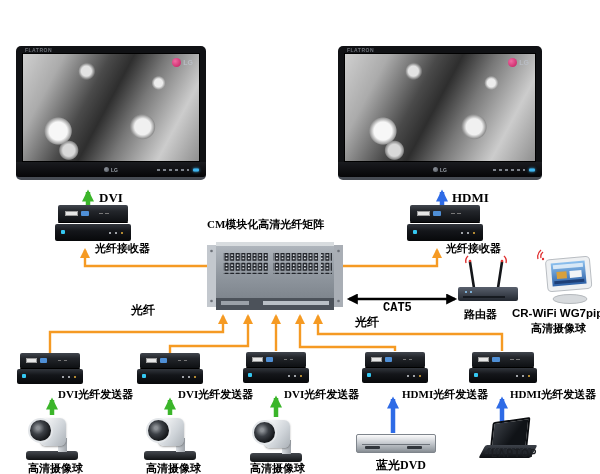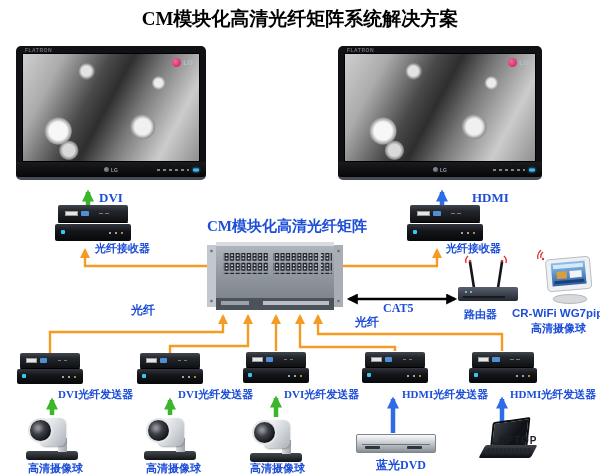--- a/index.html
+++ b/index.html
@@ -1,20 +1,20 @@
 <!DOCTYPE html>
 <html><head>
 <meta charset="utf-8">
 <style>
   html,body{margin:0;padding:0;background:#fff;}
   .canvas{position:relative;width:600px;height:474px;background:#fff;overflow:hidden;
           font-family:"Liberation Sans",sans-serif;}
   .ttl{position:absolute;top:6px;left:0;width:600px;text-align:center;
        font-family:"Liberation Serif",serif;font-weight:700;font-size:19px;color:#000;z-index:3}
-  .lbl{position:absolute;white-space:nowrap;color:#1d4ed8;font-weight:700;
+  .lbl{position:absolute;white-space:nowrap;color:#000000;font-weight:700;
        font-family:"Liberation Serif",serif;font-size:11px;z-index:3}
   .lbl.big{font-size:13px}
   .lbl.mid{font-size:12px}
   .lbl.sans{font-family:"Liberation Sans",sans-serif;font-size:11px}
   .wires{position:absolute;left:0;top:0;z-index:1}
 
   
   .monitor{position:absolute;background:#101114;border-radius:5px;border-bottom:3px solid #474c54;z-index:2}
   .mon-flatron{position:absolute;top:1px;left:9px;font-size:5px;font-weight:700;color:#6f737a;letter-spacing:.5px;z-index:4}
   .mon-screen{position:absolute;left:6px;right:6px;top:7px;bottom:15px;border:1px solid #000;overflow:hidden;
@@ -81,21 +81,20 @@
   .lap-base::before{content:"";position:absolute;left:4px;right:4px;top:3px;height:6px;
             background:repeating-linear-gradient(90deg,#23272d 0 3px,rgba(0,0,0,0) 3px 4px)}
 
   .dev-svg{position:absolute;z-index:2}
 </style>
 </head>
 <body>
 
 <div class="canvas">
 
-  <div class="ttl">CM模块化高清光纤矩阵系统解决方案</div>
 
   <svg class="wires" width="600" height="474" viewBox="0 0 600 474">
     <defs>
       <marker id="mo" markerUnits="userSpaceOnUse" markerWidth="11" markerHeight="10" viewBox="0 0 10 10" refX="8" refY="5" orient="auto">
           <path d="M0,0L10,5L0,10Z" fill="#F59A23"></path>
         </marker>
       <marker id="mg" markerUnits="userSpaceOnUse" markerWidth="13" markerHeight="12" viewBox="0 0 10 10" refX="8" refY="5" orient="auto">
           <path d="M0,0L10,5L0,10Z" fill="#3BB52A"></path>
         </marker>
       <marker id="mb" markerUnits="userSpaceOnUse" markerWidth="13" markerHeight="12" viewBox="0 0 10 10" refX="8" refY="5" orient="auto">
@@ -286,40 +285,40 @@
     <div class="cam-body"></div>
       <div class="cam-lens"></div>
   </div>
   <div class="dvd" style="left:356px;top:434px"></div>
   <div class="laptop" style="left:480px;top:420px">
     <div class="lap-screen"></div>
     <div class="lap-base"></div>
   </div>
 
   <div class="lbl big" style="left:99px;top:190px">DVI</div>
-  <div class="lbl big" style="left:472px;top:190px">HDMI</div>
+  <div class="lbl big" style="left:452px;top:190px">HDMI</div>
 
   <div class="lbl" style="left:95px;top:241px">光纤接收器</div>
   <div class="lbl" style="left:446px;top:241px">光纤接收器</div>
 
-  <div class="lbl mid" style="left:207px;top:217px;width:136px;text-align:center;font-size:15px">CM模块化高清光纤矩阵</div>
-
-  <div class="lbl mid" style="left:383px;top:301px;font-family:Liberation Serif, serif">CAT5</div>
+  <div class="lbl mid" style="left:207px;top:217px;width:136px;font-size:11px">CM模块化高清光纤矩阵</div>
+
+  <div class="lbl mid" style="left:383px;top:301px;font-family:Liberation Mono, monospace">CAT5</div>
   <div class="lbl mid" style="left:131px;top:302px">光纤</div>
   <div class="lbl mid" style="left:355px;top:314px">光纤</div>
 
   <div class="lbl" style="left:464px;top:307px">路由器</div>
   <div class="lbl sans" style="left:512px;top:307px;font-size:11.5px">CR-WiFi WG7pip</div>
   <div class="lbl" style="left:531px;top:321px">高清摄像球</div>
 
   <div class="lbl" style="left:58px;top:387px">DVI光纤发送器</div>
   <div class="lbl" style="left:178px;top:387px">DVI光纤发送器</div>
   <div class="lbl" style="left:284px;top:387px">DVI光纤发送器</div>
   <div class="lbl" style="left:402px;top:387px">HDMI光纤发送器</div>
   <div class="lbl" style="left:510px;top:387px">HDMI光纤发送器</div>
 
   <div class="lbl" style="left:28px;top:461px">高清摄像球</div>
   <div class="lbl" style="left:146px;top:461px">高清摄像球</div>
   <div class="lbl" style="left:250px;top:461px">高清摄像球</div>
   <div class="lbl mid" style="left:376px;top:457px">蓝光DVD</div>
-  <div class="lbl sans" style="left:491px;top:435px;font-size:10px;letter-spacing:1px;color:#1c1e22">LAPTOP</div>
+  <div class="lbl sans" style="left:491px;top:448px;font-size:10px;letter-spacing:1px;color:#1c1e22">LAPTOP</div>
 
 </div>
 
 </body></html>

